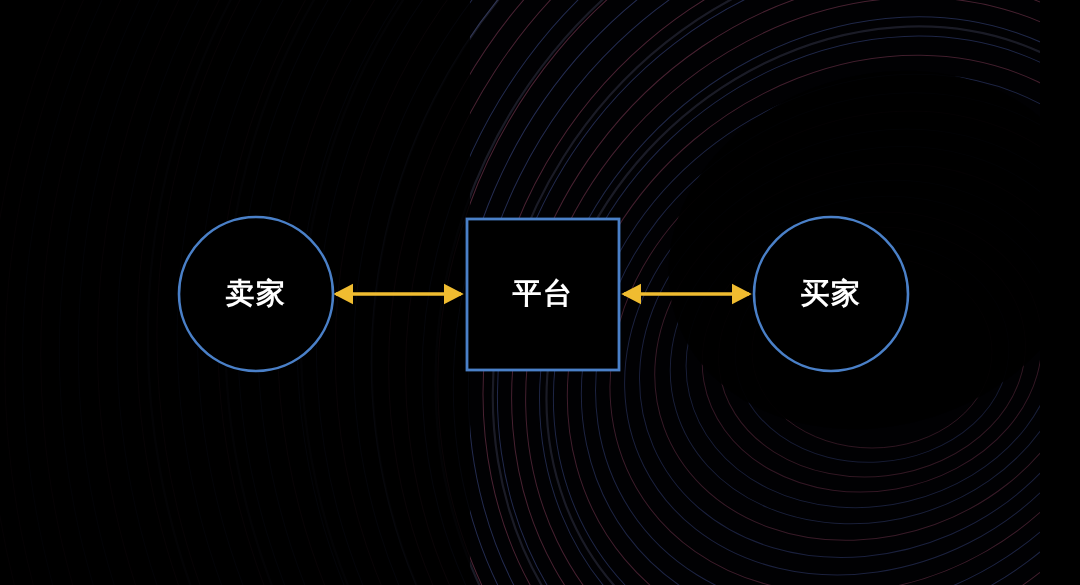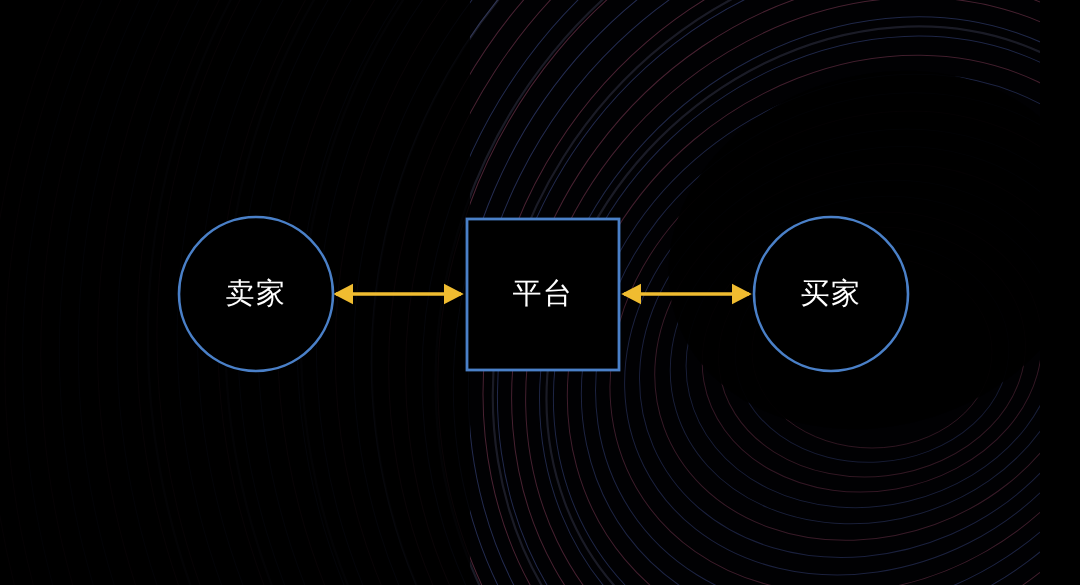--- a/index.html
+++ b/index.html
@@ -9,20 +9,21 @@
   }
   body {
     font-family: "Liberation Sans", "DejaVu Sans", sans-serif;
   }
   #stage {
     position: relative;
     width: 1040px;
     height: 585px;
     background: #8b5cf6;
     overflow: hidden;
+    font-weight: bold;
   }
   #bg-swirl {
     position: absolute;
     left: 0;
     top: 0;
     width: 1080px;
     height: 585px;
     pointer-events: none;
   }
   #diagram-layer {

